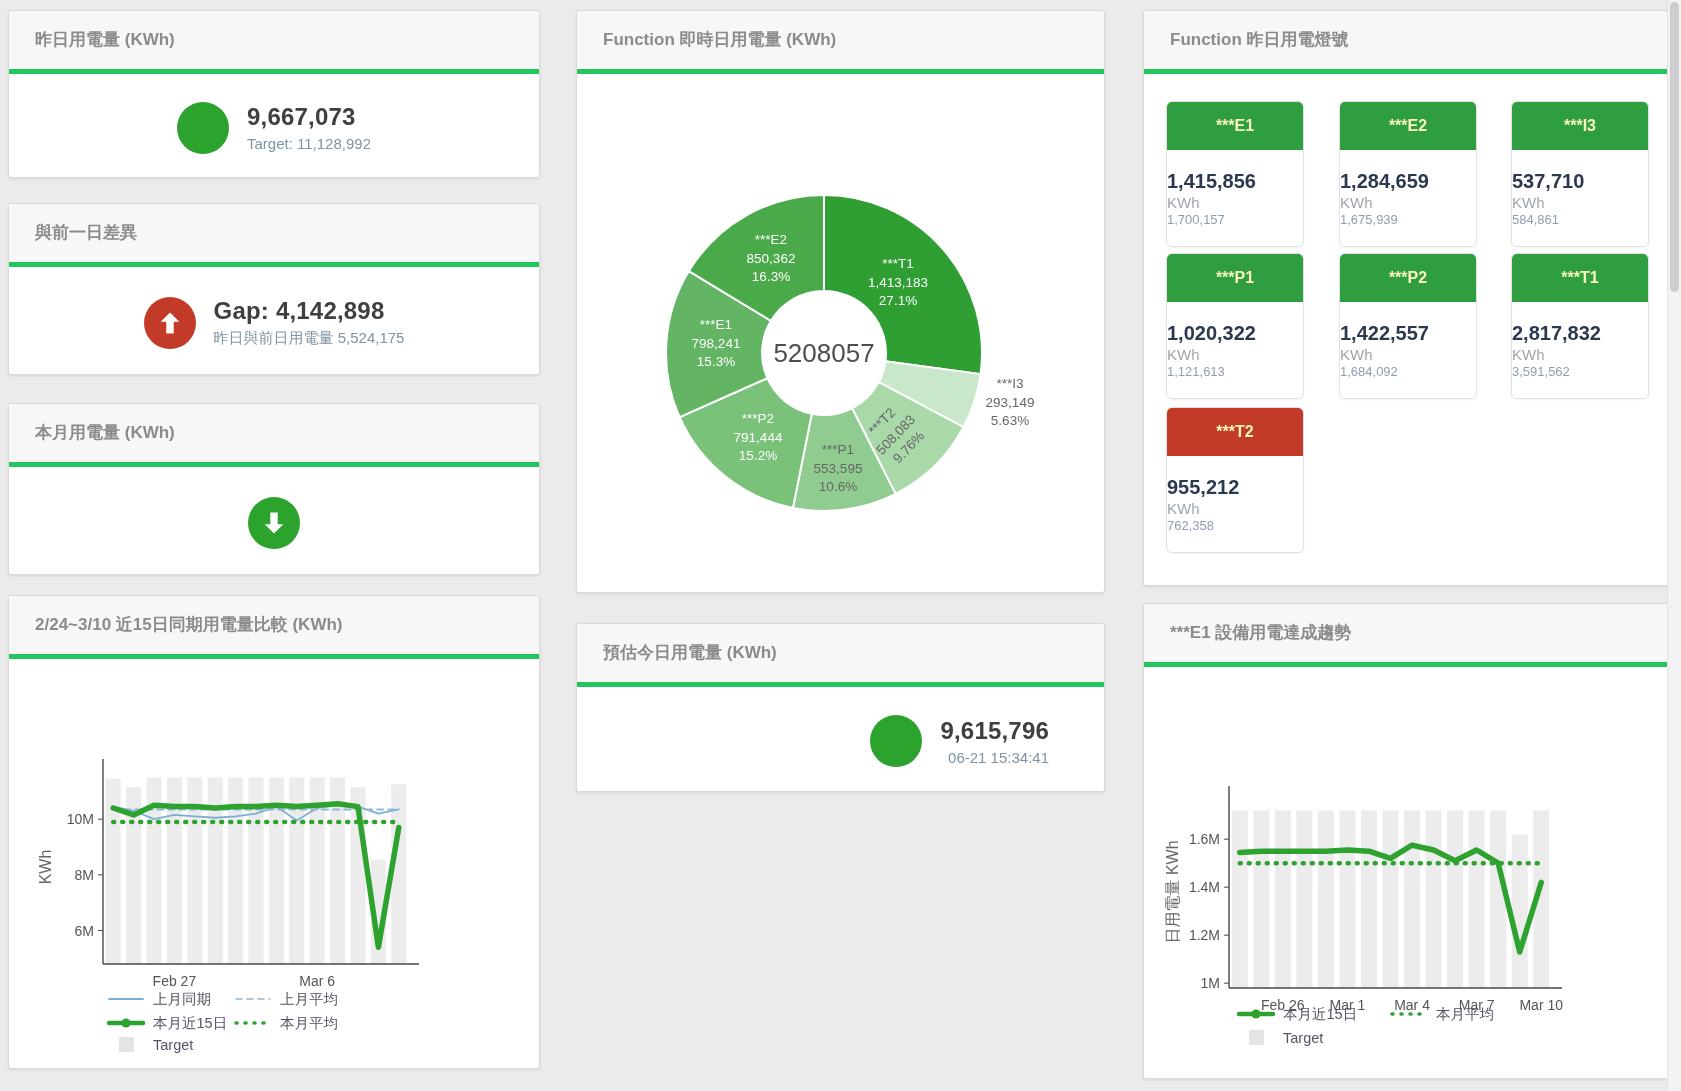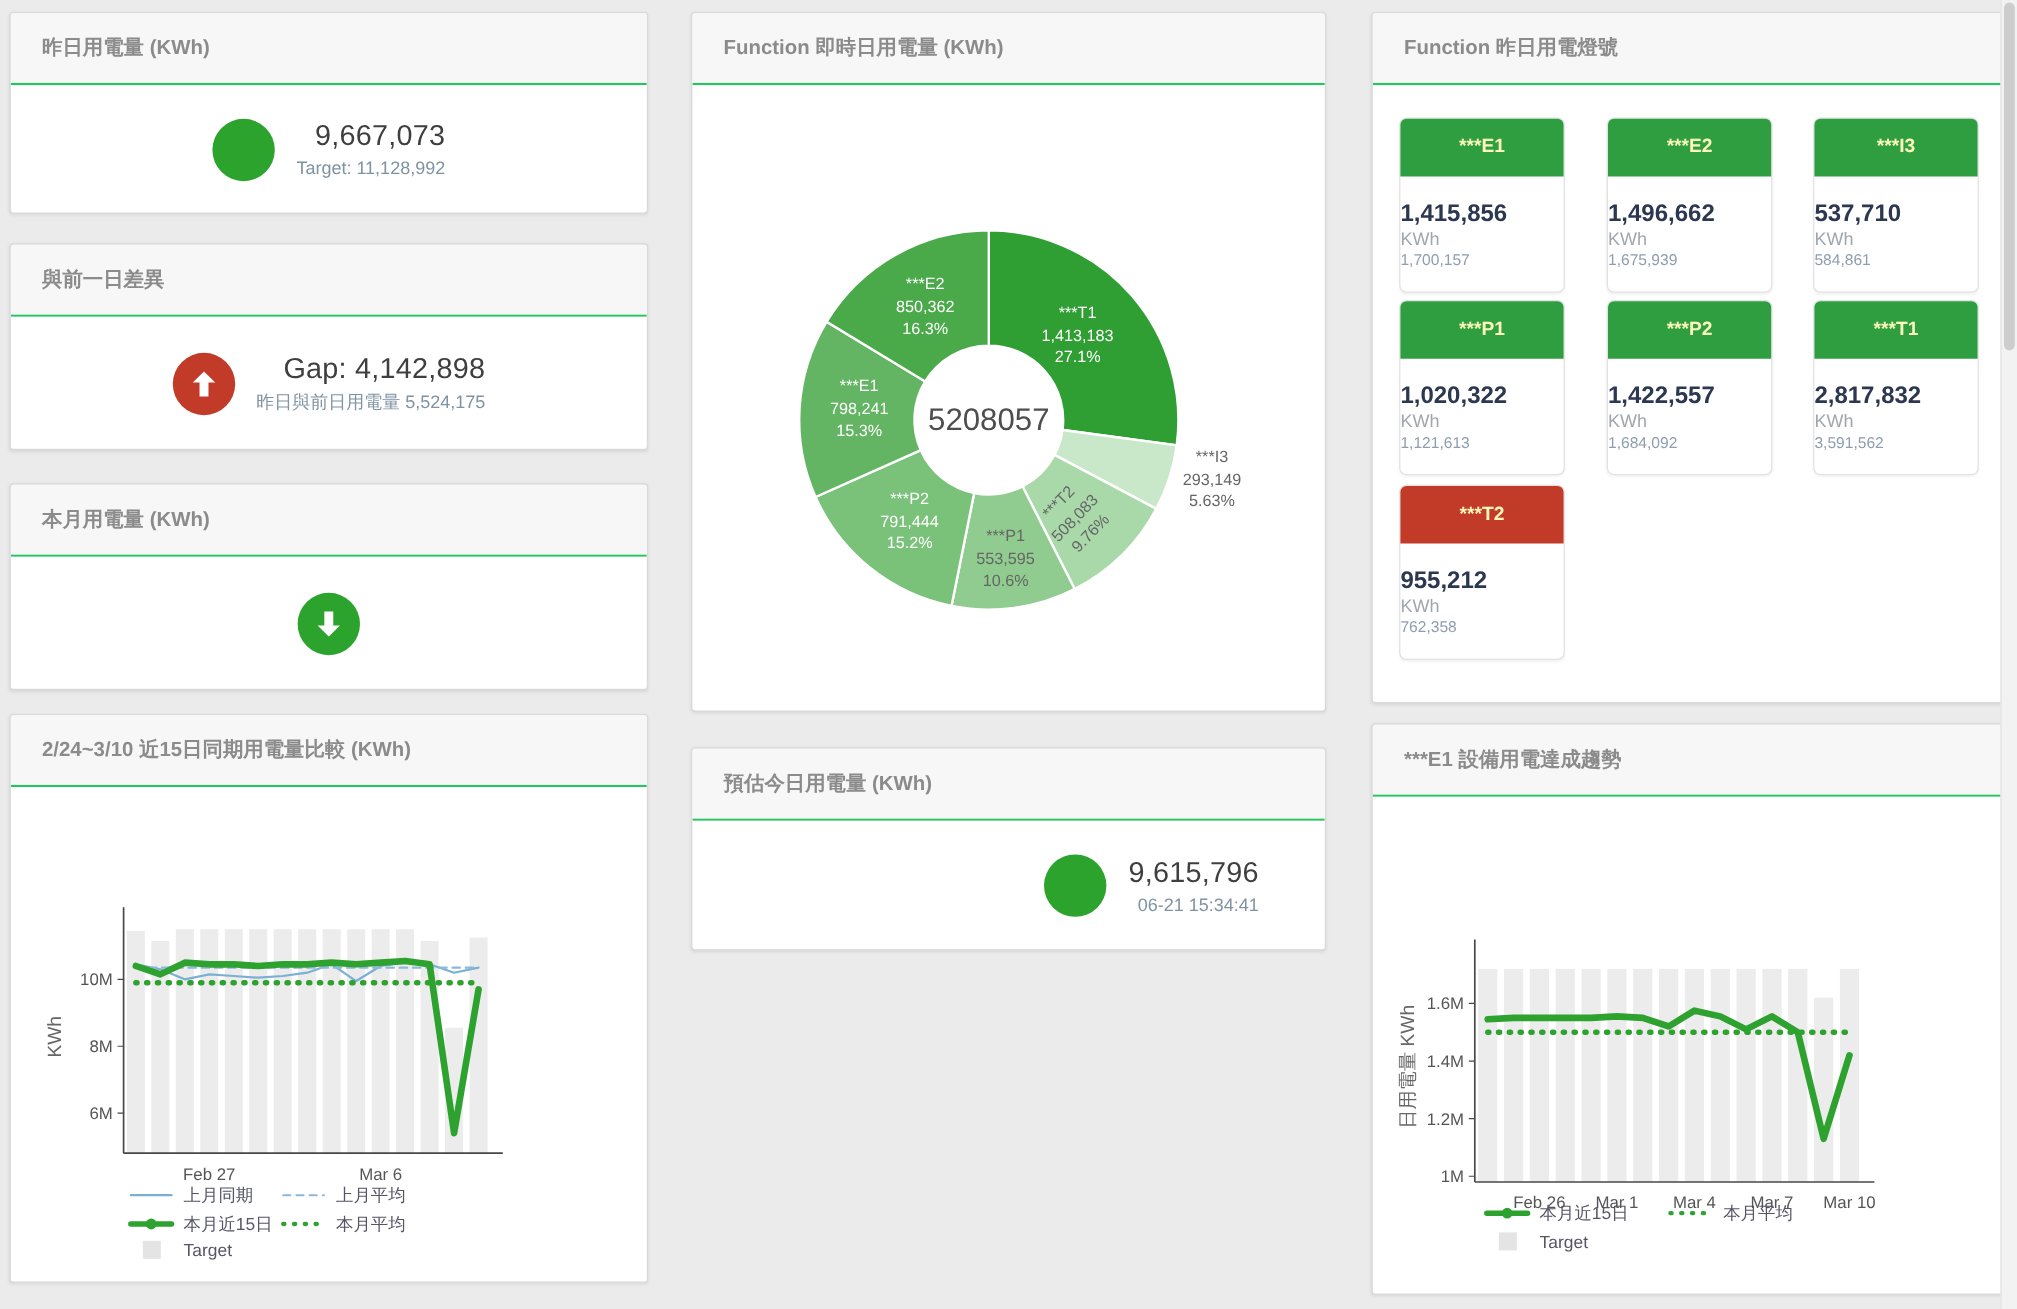--- a/index.html
+++ b/index.html
@@ -7,31 +7,31 @@
     width:1681px;height:1091px;position:relative;overflow:hidden;
     background:#ebebeb;
     font-family:"Liberation Sans","DejaVu Sans",sans-serif;
   }
   .panel{
     position:absolute;background:#fff;border:1px solid #d9d9d9;border-radius:3px;
     box-shadow:0 1px 3px rgba(0,0,0,.09);
   }
   .phead{
     height:58px;line-height:58px;padding:0 26px;background:#f7f7f7;
-    border-bottom:2px solid #22c55e;border-radius:3px 3px 0 0;
+    border-bottom:5px solid #22c55e;border-radius:3px 3px 0 0;
     font-size:17px;font-weight:700;color:#8b8b8b;white-space:nowrap;overflow:hidden;
   }
   .pbody{position:relative;height:calc(100% - 59px);}
   
   .stat{display:flex;align-items:center;justify-content:center;gap:18px;height:100%;}
   .stat.right{justify-content:flex-end;padding-right:55px;padding-left:37px;}
   .circle{width:52px;height:52px;border-radius:50%;display:flex;align-items:center;justify-content:center;flex:0 0 auto;}
   .cgreen{background:#2ca32c;} .cred{background:#c23b28;}
   .circle svg{width:28px;height:28px;}
-  .sval{font-size:24px;font-weight:400;color:#3f3f3f;letter-spacing:.2px;text-align:right;}
+  .sval{font-size:24px;font-weight:700;color:#3f3f3f;letter-spacing:.2px;}
   .ssub{font-size:15px;color:#7f93a2;margin-top:4px;}
   .stext.right{text-align:right;}
   
   .tile{position:absolute;width:136px;background:#fff;border:1px solid #e2e2e2;border-radius:6px;
         box-shadow:0 1px 2px rgba(0,0,0,.05);}
   .thead{height:48px;border-radius:5px 5px 0 0;display:flex;align-items:center;justify-content:center;
          font-size:16px;font-weight:700;color:#fbf7b9;}
   .tgreen{background:#2f9e41;} .tred{background:#c23b28;}
   .tbody{height:96px;display:flex;flex-direction:column;align-items:flex-start;justify-content:center;gap:1px;}
   .tval{font-size:20px;font-weight:700;color:#2c3850;}
@@ -215,21 +215,21 @@
       <div class="thead tgreen">***E1</div>
       <div class="tbody">
         <div class="tval">1,415,856</div>
         <div class="tunit">KWh</div>
         <div class="ttar">1,700,157</div>
       </div>
     </div>
     <div class="tile" style="left:195px;top:27px">
       <div class="thead tgreen">***E2</div>
       <div class="tbody">
-        <div class="tval">1,496,662</div>
+        <div class="tval">1,284,659</div>
         <div class="tunit">KWh</div>
         <div class="ttar">1,675,939</div>
       </div>
     </div>
     <div class="tile" style="left:367px;top:27px">
       <div class="thead tgreen">***I3</div>
       <div class="tbody">
         <div class="tval">537,710</div>
         <div class="tunit">KWh</div>
         <div class="ttar">584,861</div>

